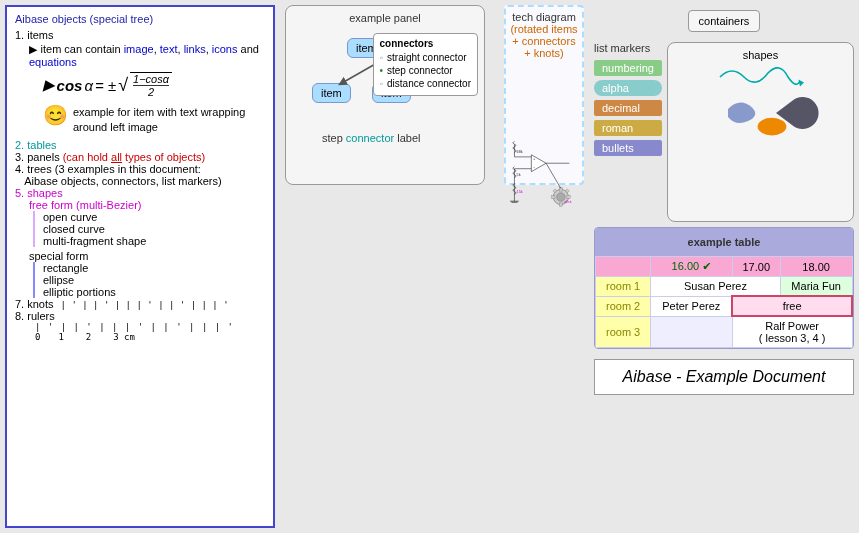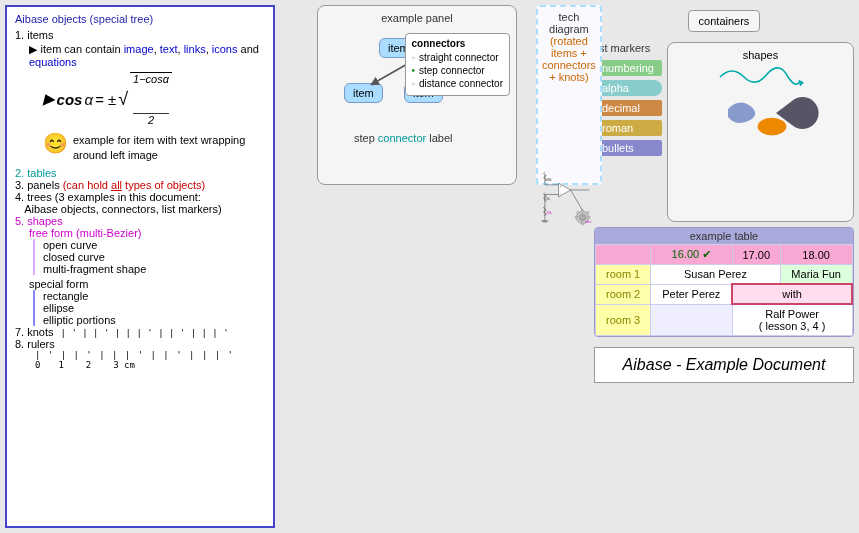--- a/index.html
+++ b/index.html
@@ -99,21 +99,20 @@
       flex-direction: column;
       padding: 5px;
       gap: 5px;
       min-width: 0;
     }
 
     .top-center {
       display: flex;
       gap: 19px;
       height: 180px;
-      margin-left: 32px;
     }
 
     .example-panel-box {
       border: 1px solid #999;
       background: #f5f5f5;
       border-radius: 8px;
       width: 200px;
       min-width: 200px;
       padding: 6px;
       position: relative;
@@ -278,22 +277,23 @@
       border: 1px solid #9999cc;
       border-radius: 4px;
       overflow: hidden;
       background: #eeeeff;
     }
 
     .table-title {
       background: #aaaadd;
       text-align: center;
       font-size: 11px;
-      padding: 2px;
+      padding: 8px;
       color: #333;
+      font-weight: bold;
     }
 
     .ex-table {
       border-collapse: collapse;
       width: 100%;
       font-size: 11px;
     }
 
     .ex-table th {
       background: #f9a8d4;
@@ -357,21 +357,21 @@
       <span>1. items</span>
       <div class="item-indent">
         <div>
           ▶ item can contain <span class="link-text color-blue">image</span>, <span class="link-text color-blue">text</span>, <span class="link-text color-blue">links</span>, <span class="link-text color-blue">icons</span> and <span class="link-text color-blue">equations</span>
         </div>
 
         <div class="formula-box">
           <span class="formula">
             ▶ <b>cos</b><i>α</i> = ±
             <span style="font-size:18px;">√</span>
-            <span style="display:inline-flex;flex-direction:column;align-items:center;border-left:none;font-size:11px;border-top:1px solid black;padding:0 3px;gap:28px;">
+            <span style="display:inline-flex;flex-direction:column;align-items:center;border-left:none;font-size:11px;border-top:1px solid black;padding:0 3px;">
               <span>1−cos<i>α</i></span>
               <span style="border-top:1px solid #333;width:100%;text-align:center;">2</span>
             </span>
           </span>
         </div>
 
         <div class="smiley-item">
           <span class="smiley">😊</span>
           <span class="smiley-text">example for item with text wrapping around left image</span>
         </div>
@@ -571,21 +571,21 @@
           <th>18.00</th>
         </tr>
         <tr>
           <td class="cell-yellow">room 1</td>
           <td class="cell-white" colspan="2">Susan Perez</td>
           <td class="cell-green">Maria Fun</td>
         </tr>
         <tr>
           <td class="cell-yellow">room 2</td>
           <td class="cell-white">Peter Perez</td>
-          <td class="cell-pink" colspan="2">with</td>
+          <td class="cell-pink" colspan="2">free</td>
         </tr>
         <tr>
           <td class="cell-yellow">room 3</td>
           <td></td>
           <td class="cell-white" colspan="2" style="text-align:center;">Ralf Power<br>( lesson 3, 4 )</td>
         </tr>
       </tbody>
         </table>
     </div>
 

